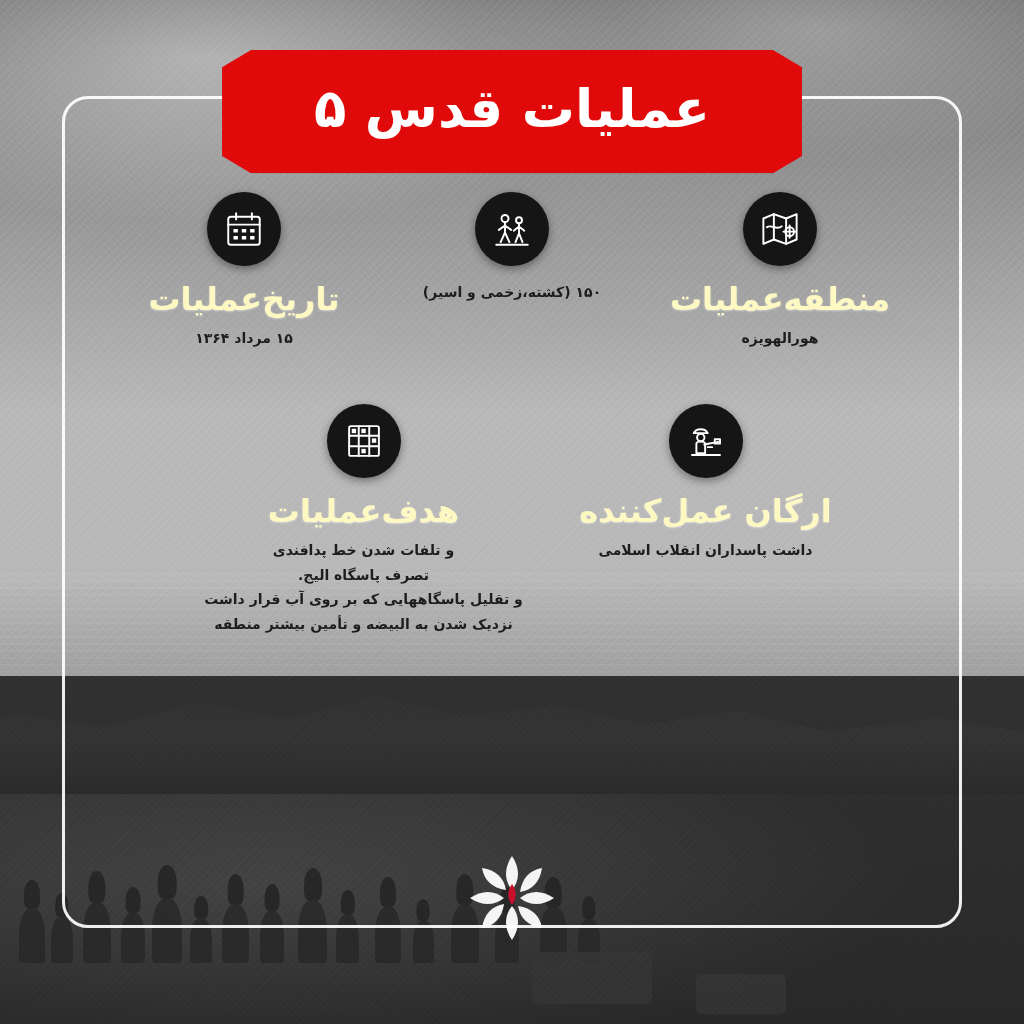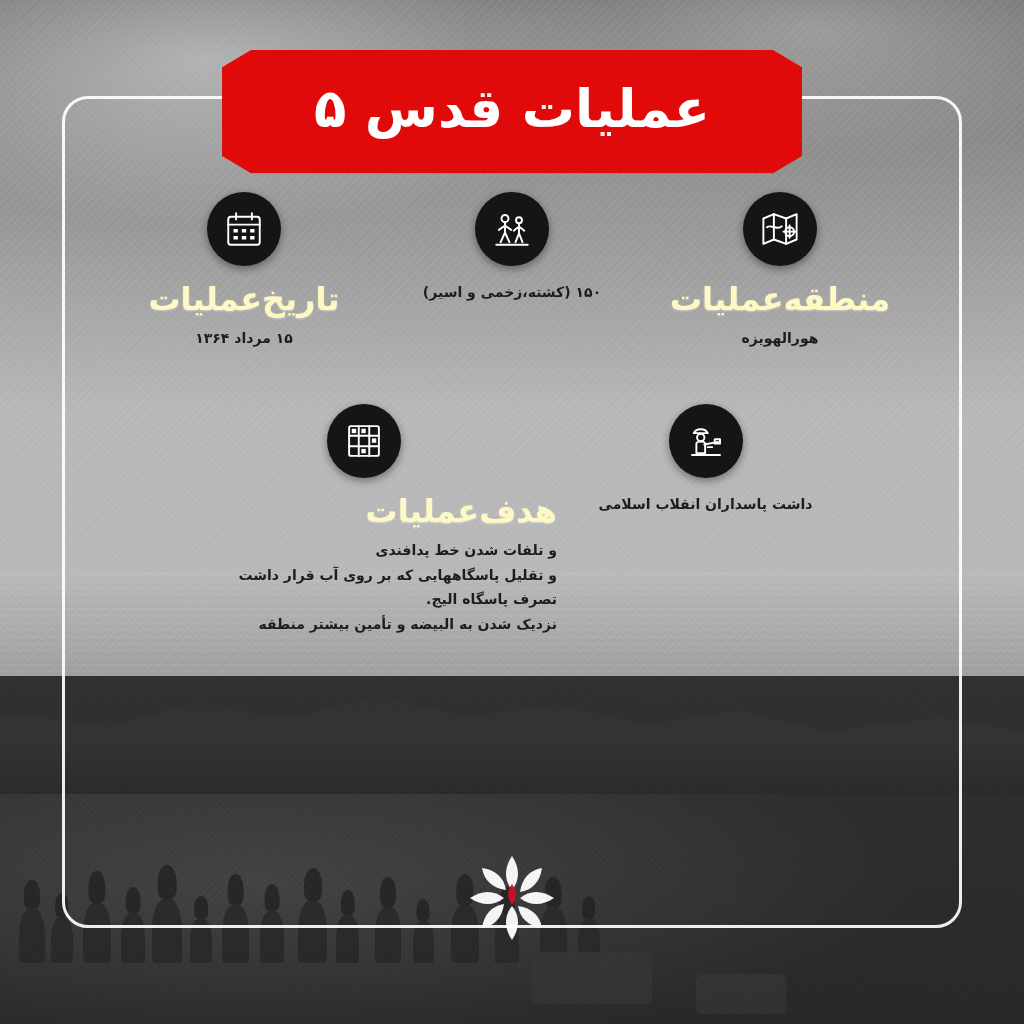--- a/index.html
+++ b/index.html
@@ -165,21 +165,21 @@
   }
   .row-bottom {
     top: 404px;
     left: 170px;
     right: 170px;
   }
   .info-cell {
     text-align: center;
     width: 300px;
   }
-  .row-bottom .cell-goal { width: 430px; text-align: right; }
+  .row-bottom .cell-goal { width: 430px; }
   .row-bottom .cell-org  { width: 330px; }
 
   .icon-badge {
     width: 74px;
     height: 74px;
     border-radius: 50%;
     background: #151515;
     margin: 0 auto 14px;
     display: flex;
     align-items: center;
@@ -318,41 +318,42 @@
         <svg width="42" height="42" viewBox="0 0 48 48" fill="none" stroke="#ffffff" stroke-width="2.2" stroke-linejoin="round" stroke-linecap="round">
           <path d="M10 15 C13 9, 23 9, 26 15 Z"></path>
           <circle cx="18" cy="20" r="4.2"></circle>
           <path d="M13 27 C13 24, 23 24, 23 27 L23 38 L13 38 Z"></path>
           <path d="M22 28 L38 25"></path>
           <path d="M34 22 L40 22 L40 27 L34 27 Z"></path>
           <path d="M26 31 L31 31"></path>
           <path d="M8 40 L40 40"></path>
         </svg>
       </div>
+      <div class="cell-title">ارگان عمل‌کننده</div>
       <div class="cell-value">
         <div>داشت پاسداران انقلاب اسلامی</div>
       </div>
     </div>
 
     <div class="info-cell cell-goal">
       <div class="icon-badge">
         <svg width="42" height="42" viewBox="0 0 48 48" fill="none" stroke="#ffffff" stroke-width="2.2" stroke-linejoin="round" stroke-linecap="round">
           <rect x="7" y="7" width="34" height="34" rx="2"></rect>
           <path d="M7 18 L41 18 M7 30 L41 30 M18 7 L18 41 M30 7 L30 41"></path>
           <rect x="10" y="10" width="5" height="5" fill="#ffffff" stroke="none"></rect>
           <rect x="33" y="21" width="5" height="5" fill="#ffffff" stroke="none"></rect>
           <rect x="21" y="33" width="5" height="5" fill="#ffffff" stroke="none"></rect>
           <rect x="21" y="10" width="5" height="5" fill="#ffffff" stroke="none"></rect>
         </svg>
       </div>
       <div class="cell-title">هدف‌عملیات</div>
       <div class="cell-value">
         <div>و تلفات شدن خط پدافندی</div>
+        <div>تصرف پاسگاه الیج.</div>
         <div>و تقلیل پاسگاههایی که بر روی آب قرار داشت</div>
-        <div>تصرف پاسگاه الیج.</div>
         <div>نزدیک شدن به البیضه و تأمین بیشتر منطقه</div>
       </div>
     </div>
   </div>
 
   <div class="logo">
     <svg width="96" height="96" viewBox="0 0 96 96">
       <g fill="#ffffff" opacity="0.95">
         <path d="M48 6 C56 18, 56 30, 48 40 C40 30, 40 18, 48 6 Z"></path>
         <path d="M90 48 C78 56, 66 56, 56 48 C66 40, 78 40, 90 48 Z"></path>

